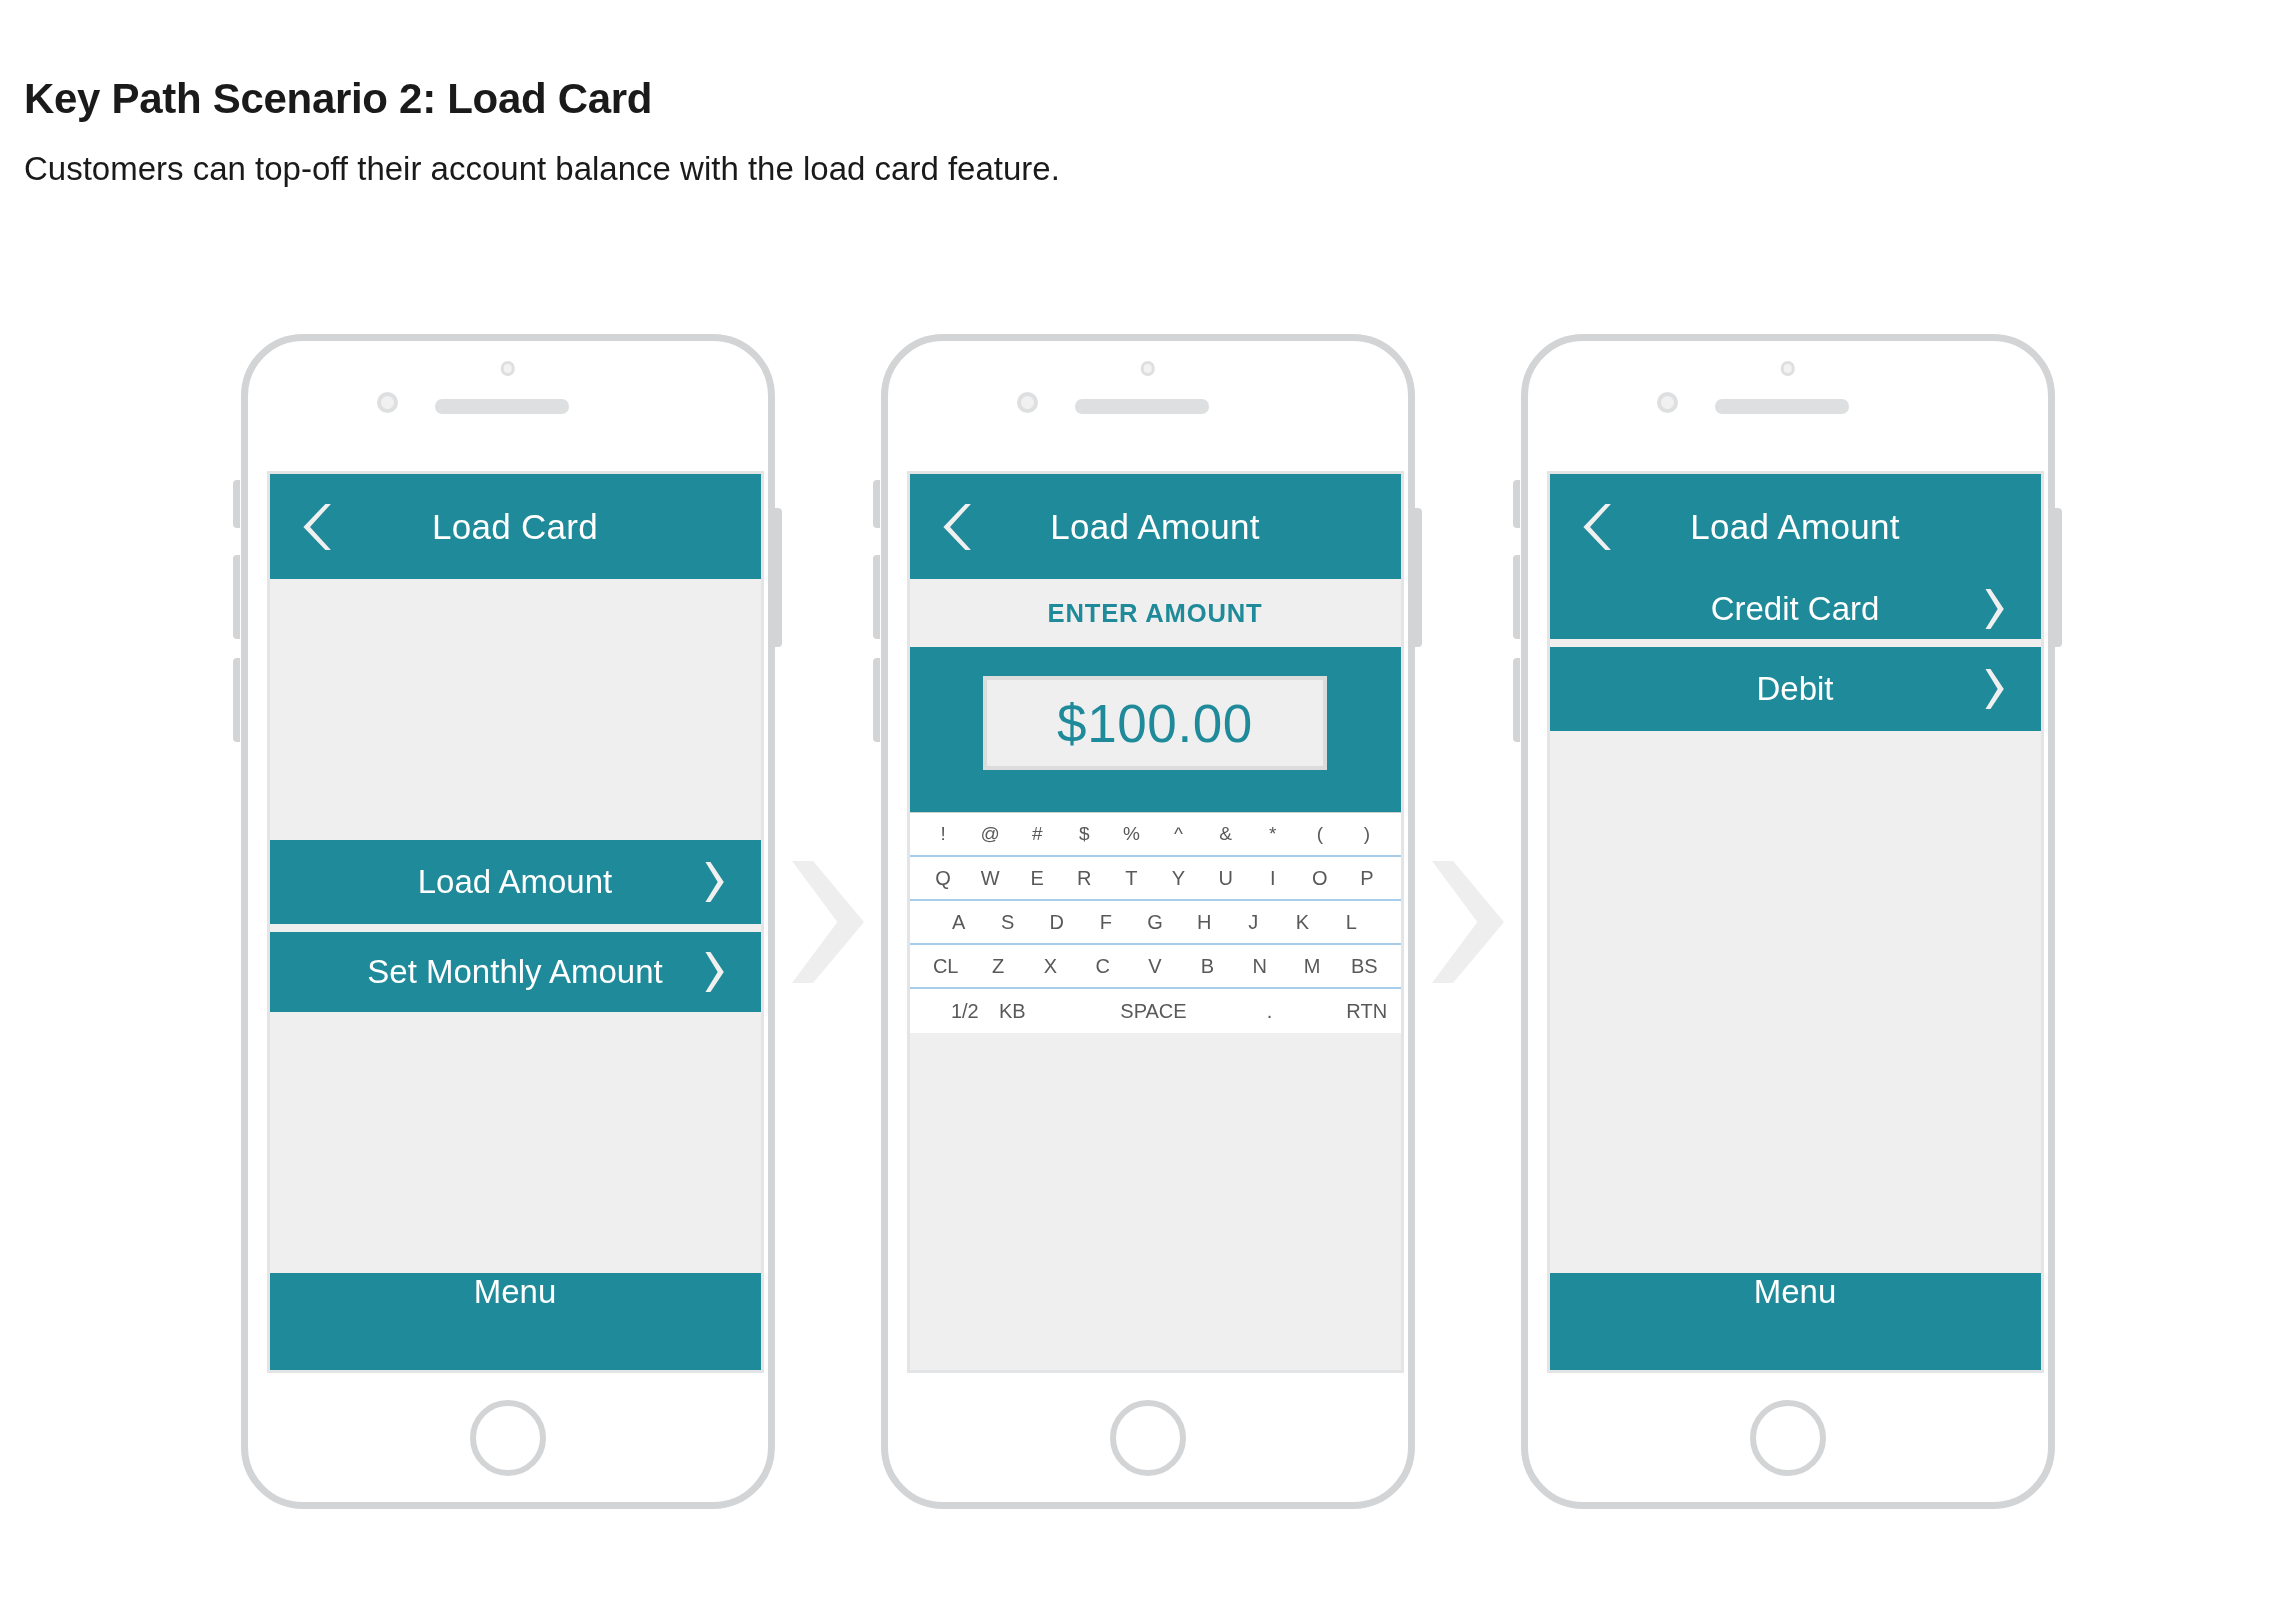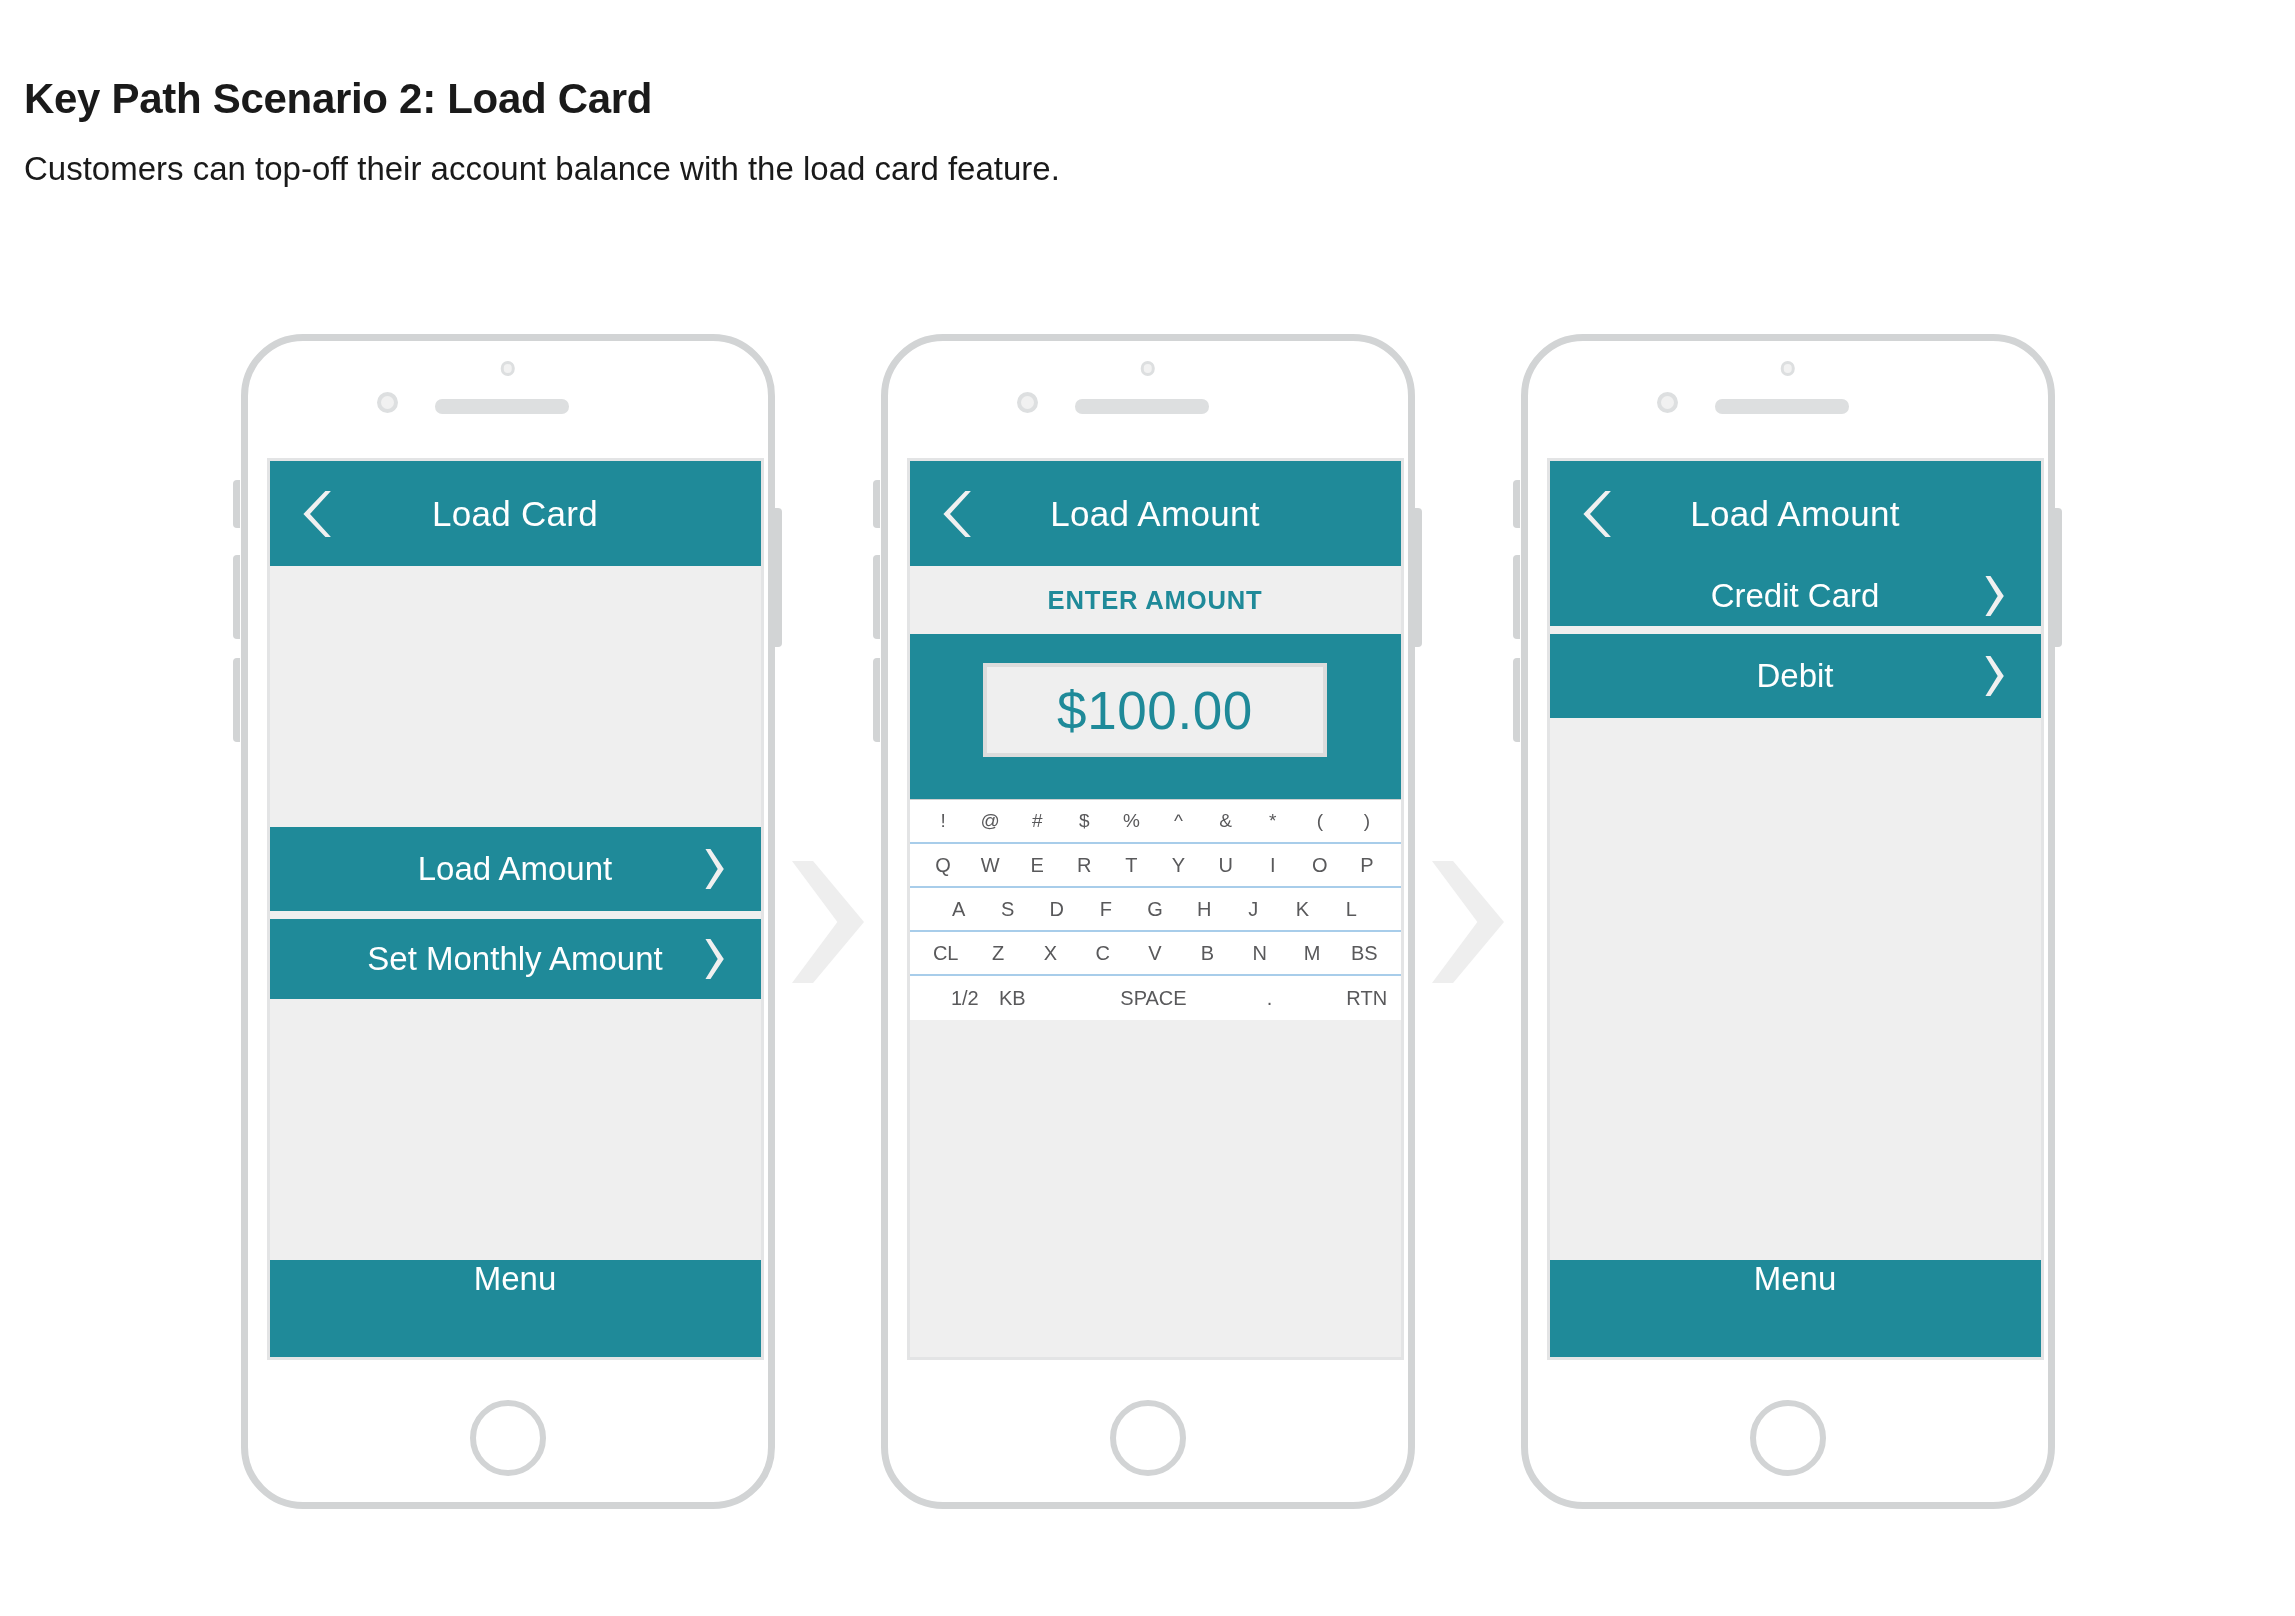--- a/index.html
+++ b/index.html
@@ -103,21 +103,21 @@
     transform: translateX(-50%);
     width: 76px; height: 76px;
     border-radius: 50%;
     border: 6.7px solid #d2d4d5;
     background: #ffffff;
   }
 
   
   .screen {
     position: absolute;
-    top: 117px;
+    top: 130px;
     left: 19px;
     width: 497px;
     height: 902px;
     background: #efefef;
     border: 3.3px solid #e3e4e5;
     overflow: hidden;
     display: flex;
     flex-direction: column;
   }
 

